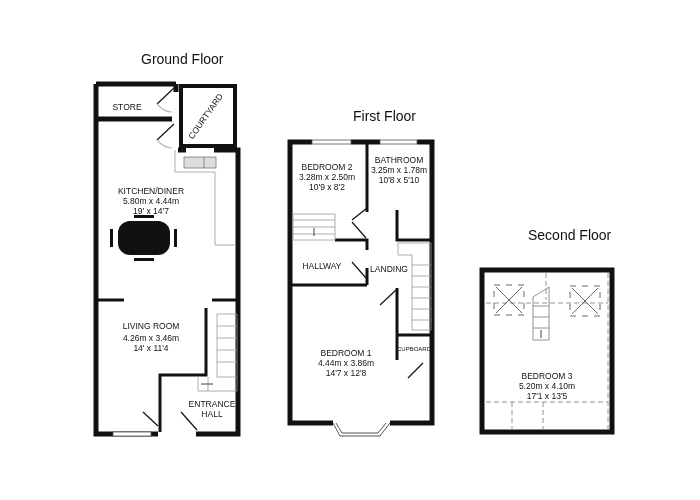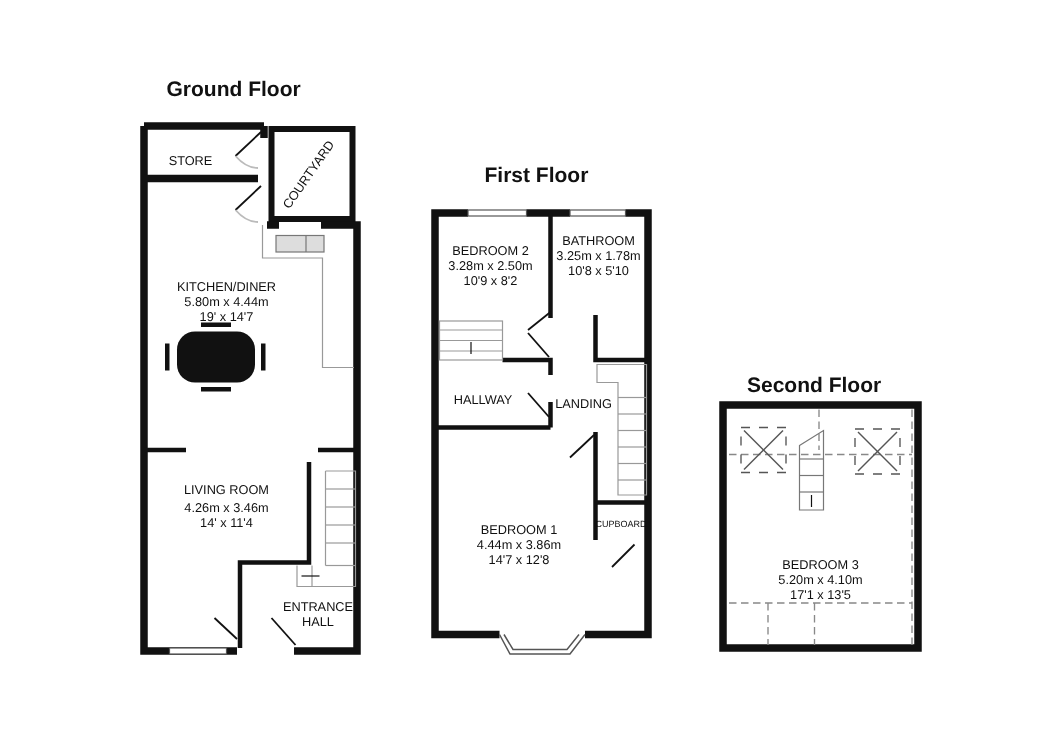--- a/index.html
+++ b/index.html
@@ -1,27 +1,27 @@
 <!DOCTYPE html>
 <html><head>
 <meta charset="utf-8">
 <style>
   html, body { margin:0; padding:0; background:#ffffff; }
   body { width:700px; height:500px; position:relative; overflow:hidden; font-family:"Liberation Sans", sans-serif; color:#111; }
-  .floor-title { position:absolute; font-weight:bold; font-size:14px; color:#111; }
+  .floor-title { position:absolute; font-weight:normal; font-size:14px; color:#111;margin-left:30px; }
   svg { position:absolute; left:0; top:0; }
   .lbl { font-family:"Liberation Sans", sans-serif; font-size:8.5px; fill:#111; text-anchor:middle; }
   .lbl-sm { font-family:"Liberation Sans", sans-serif; font-size:6px; fill:#111; text-anchor:middle; }
 </style>
 </head>
 <body>
 
 <div class="floor-title" style="left:111px;top:51px;">Ground Floor</div>
 <div class="floor-title" style="left:323px;top:108px;text-align:right;">First Floor</div>
-<div class="floor-title" style="left:498px;top:248px;">Second Floor</div>
+<div class="floor-title" style="left:498px;top:227px;">Second Floor</div>
 
 <svg width="700" height="500" viewBox="0 0 700 500">
 
   <g fill="none" stroke="#111" stroke-width="5">
 
     <path d="M96,84 L96,434 L158,434"></path>
     <path d="M96,84 L176,84"></path>
     <path d="M176,84 L176,92"></path>
 
     <path d="M96,119 L172,119"></path>

